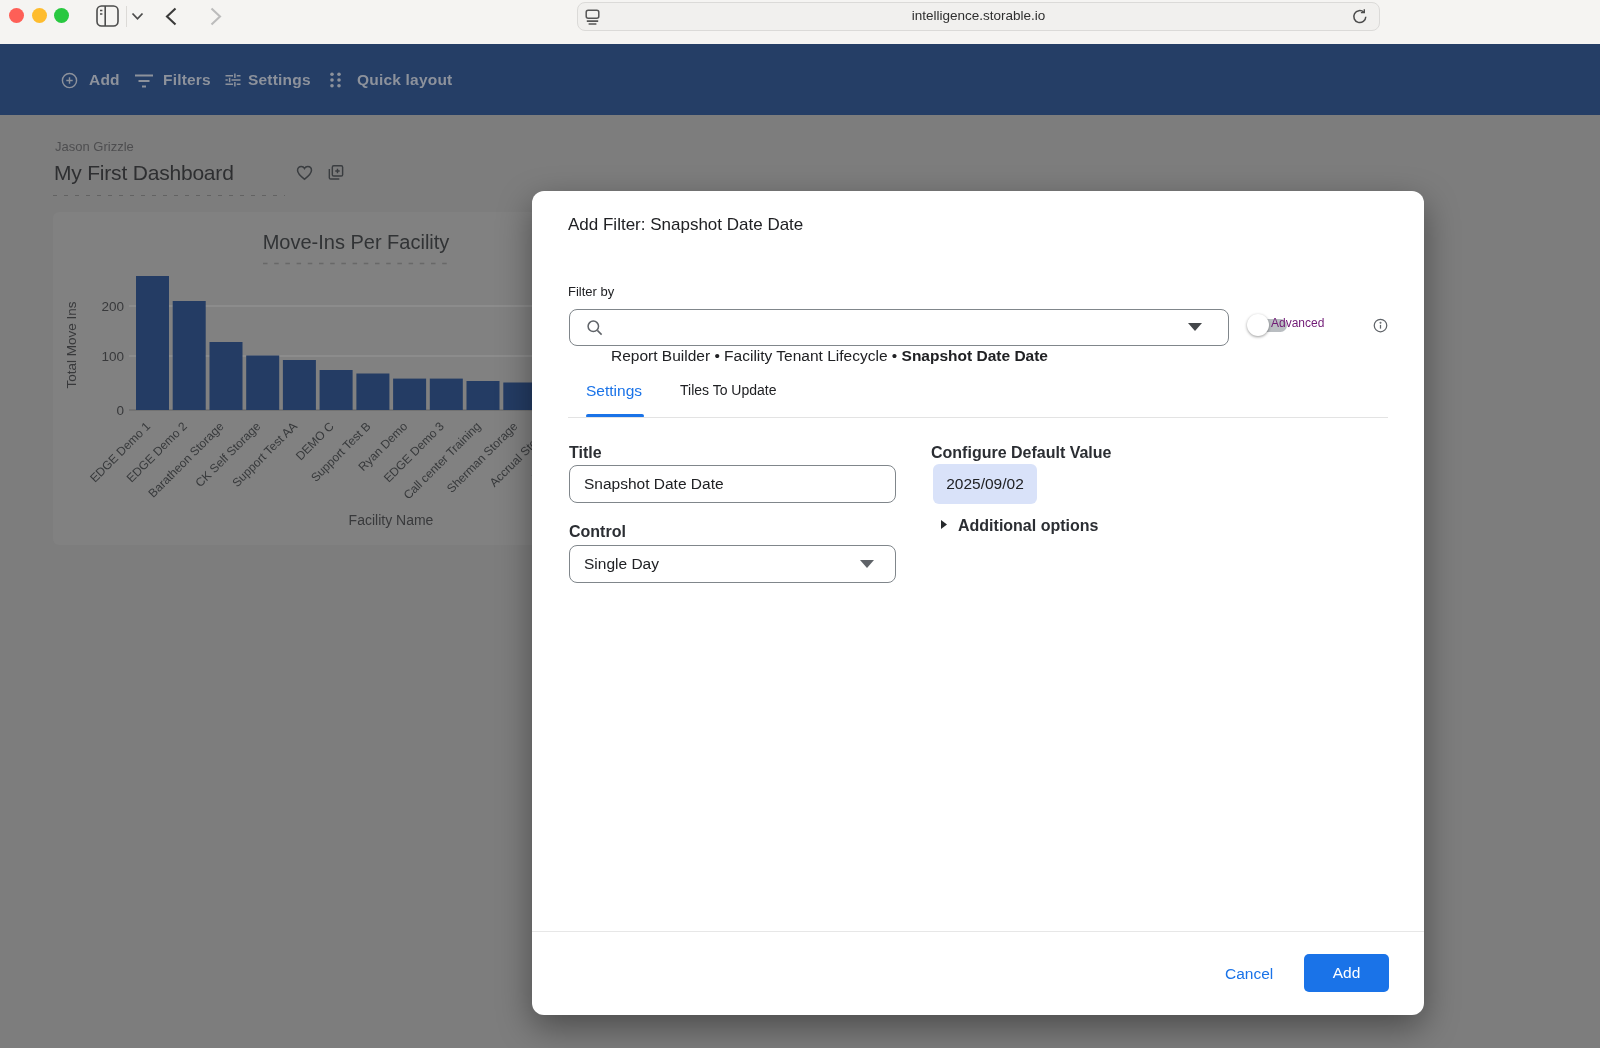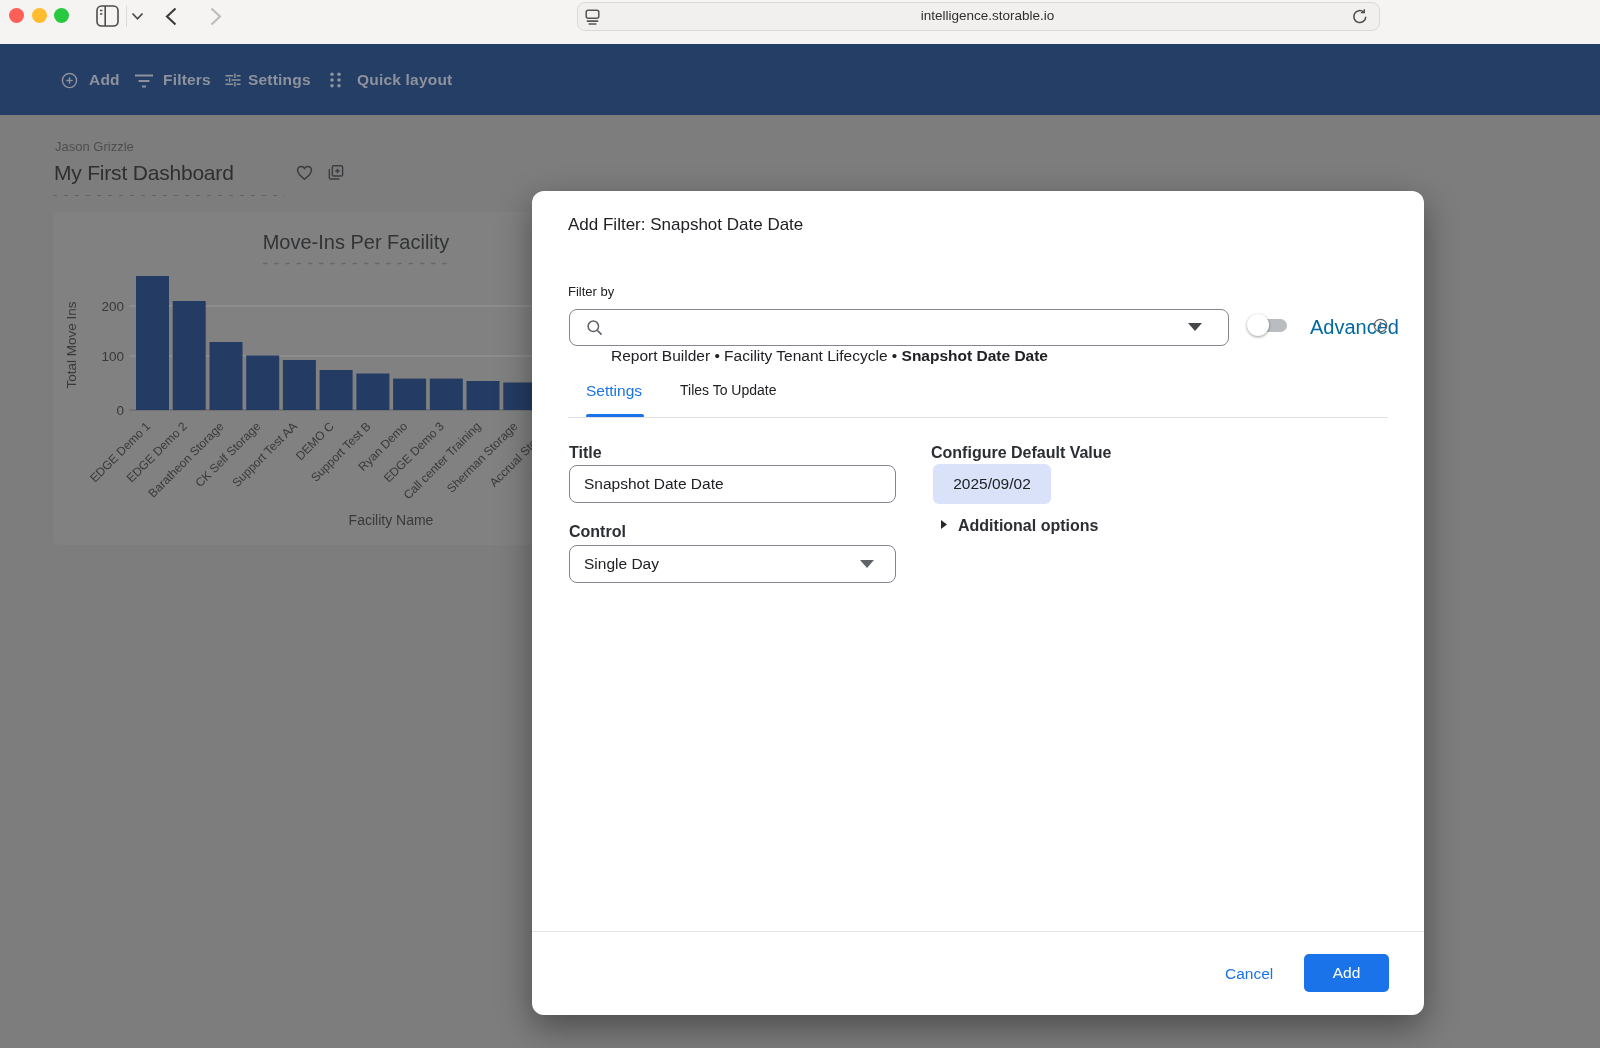--- a/index.html
+++ b/index.html
@@ -4,21 +4,21 @@
 <style>
   * { margin:0; padding:0; box-sizing:border-box; }
   html,body { width:1600px; height:1048px; overflow:hidden; font-family:"Liberation Sans", sans-serif; }
   .abs { position:absolute; }
   body { position:relative; background:#7d7d7d; }
 
   
   #chrome { left:0; top:0; width:1600px; height:44px; background:#f5f4f2; }
   .light { width:15px; height:15px; border-radius:50%; top:8px; }
   #urlbar { left:577px; top:2px; width:803px; height:29px; background:#f1f0ee; border:1px solid #dbdad8; border-radius:8px; }
-  #urltext { left:577px; top:8px; width:803px; text-align:center; font-size:13.5px; color:#2f2f2f;margin-left:9px; }
+  #urltext { left:577px; top:8px; width:803px; text-align:center; font-size:13.5px; color:#2f2f2f; }
 
   
   #navbar { left:0; top:44px; width:1600px; height:71px; background:#253e66; }
   .navitem { top:26.5px; font-size:15.5px; font-weight:700; color:#8d929c; letter-spacing:.2px; }
 
   
   #card { left:53px; top:212px; width:1340px; height:333px; background:#818181; border-radius:6px; }
   #author { left:55px; top:139px; font-size:13px; color:#4e4e50; }
   #dashtitle { left:54px; top:161px; font-size:21px; font-weight:500; color:#2e2f31; letter-spacing:-0.2px; }
   #dashunderline { left:53px; top:195px; width:232px; height:1px; background:repeating-linear-gradient(90deg,#626262 0 4px,rgba(0,0,0,0) 4px 11px); }
@@ -29,21 +29,21 @@
   #modal .rel { position:absolute; }
   #mtitle { left:36px; top:24px; font-size:17px; font-weight:500; color:#202124; }
   .mlabel { font-size:13px; color:#202124; }
   .blabel { font-size:16px; font-weight:700; color:#2b2e33; letter-spacing:0; }
   .inputbox { border:1px solid #80868b; border-radius:8px; background:#fff; }
   .itext { font-size:15.5px; color:#202124; }
   #tabset { left:54px; top:191px; font-size:15.5px; font-weight:500; color:#1a73e8; }
   #tabtiles { left:148px; top:191px; font-size:14px; font-weight:500; color:#202124; }
   #tabline { left:54px; top:223px; width:58px; height:4px; background:#1a73e8; border-radius:2px; }
   #tabdivider { left:36px; top:226px; width:820px; height:1px; background:#e3e3e3; }
-  #chip { left:401px; top:273px; width:118px; height:40px; background:#d9e2f9; border-radius:6px;
+  #chip { left:401px; top:273px; width:104px; height:40px; background:#d9e2f9; border-radius:6px;
           text-align:center; line-height:40px; font-size:15.5px; color:#202124; }
   #footdiv { left:0; top:740px; width:892px; height:1px; background:#e7e7e7; }
   #cancel { left:693px; top:774px; font-size:15.5px; font-weight:500; color:#1a73e8; }
   #addbtn { left:772px; top:763px; width:85px; height:38px; background:#1a73e8; border-radius:5px;
             color:#fff; font-size:15.5px; font-weight:500; text-align:center; line-height:38px; }
 
   svg { display:block; }
 </style>
 </head>
 <body>
@@ -172,21 +172,21 @@
     <circle cx="10.5" cy="10.5" r="6.6"></circle>
       <path d="M15.6 15.6 L21 21"></path>
   </svg>
   <div class="rel itext" style="left:79px; top:128px;margin-top:28px;">Report Builder • Facility Tenant Lifecycle • <b>Snapshot Date Date</b></div>
   <svg class="rel" style="left:656px; top:132px;" width="14" height="8" viewBox="0 0 14 8" fill="#44474a">
     <path d="M0 0 L14 0 L7 8 Z"></path>
   </svg>
 
   <div class="rel" style="left:721px; top:128px; width:34px; height:13px; background:#b9bdc1; border-radius:7px;"></div>
   <div class="rel" style="left:715px; top:123px; width:22px; height:22px; background:#fff; border-radius:50%; box-shadow:0 1px 3px rgba(0,0,0,0.4);"></div>
-  <div class="rel" style="left:778px; top:125px; font-size:20px; color:#0369a1;">Advanced</div>
+  <div class="rel" style="left:739px; top:125px; font-size:12px; color:#701a75;">Advanced</div>
   <svg class="rel" style="left:841px; top:127px;" width="15" height="15" viewBox="0 0 24 24" fill="none" stroke="#5f6368" stroke-width="2">
     <circle cx="12" cy="12" r="10"></circle>
       <path d="M12 11v6"></path>
       <circle cx="12" cy="7.5" r="0.6" fill="#5f6368"></circle>
   </svg>
 
   <div class="rel" id="tabset">Settings</div>
   <div class="rel" id="tabtiles">Tiles To Update</div>
   <div class="rel" id="tabline"></div>
   <div class="rel" id="tabdivider"></div>

